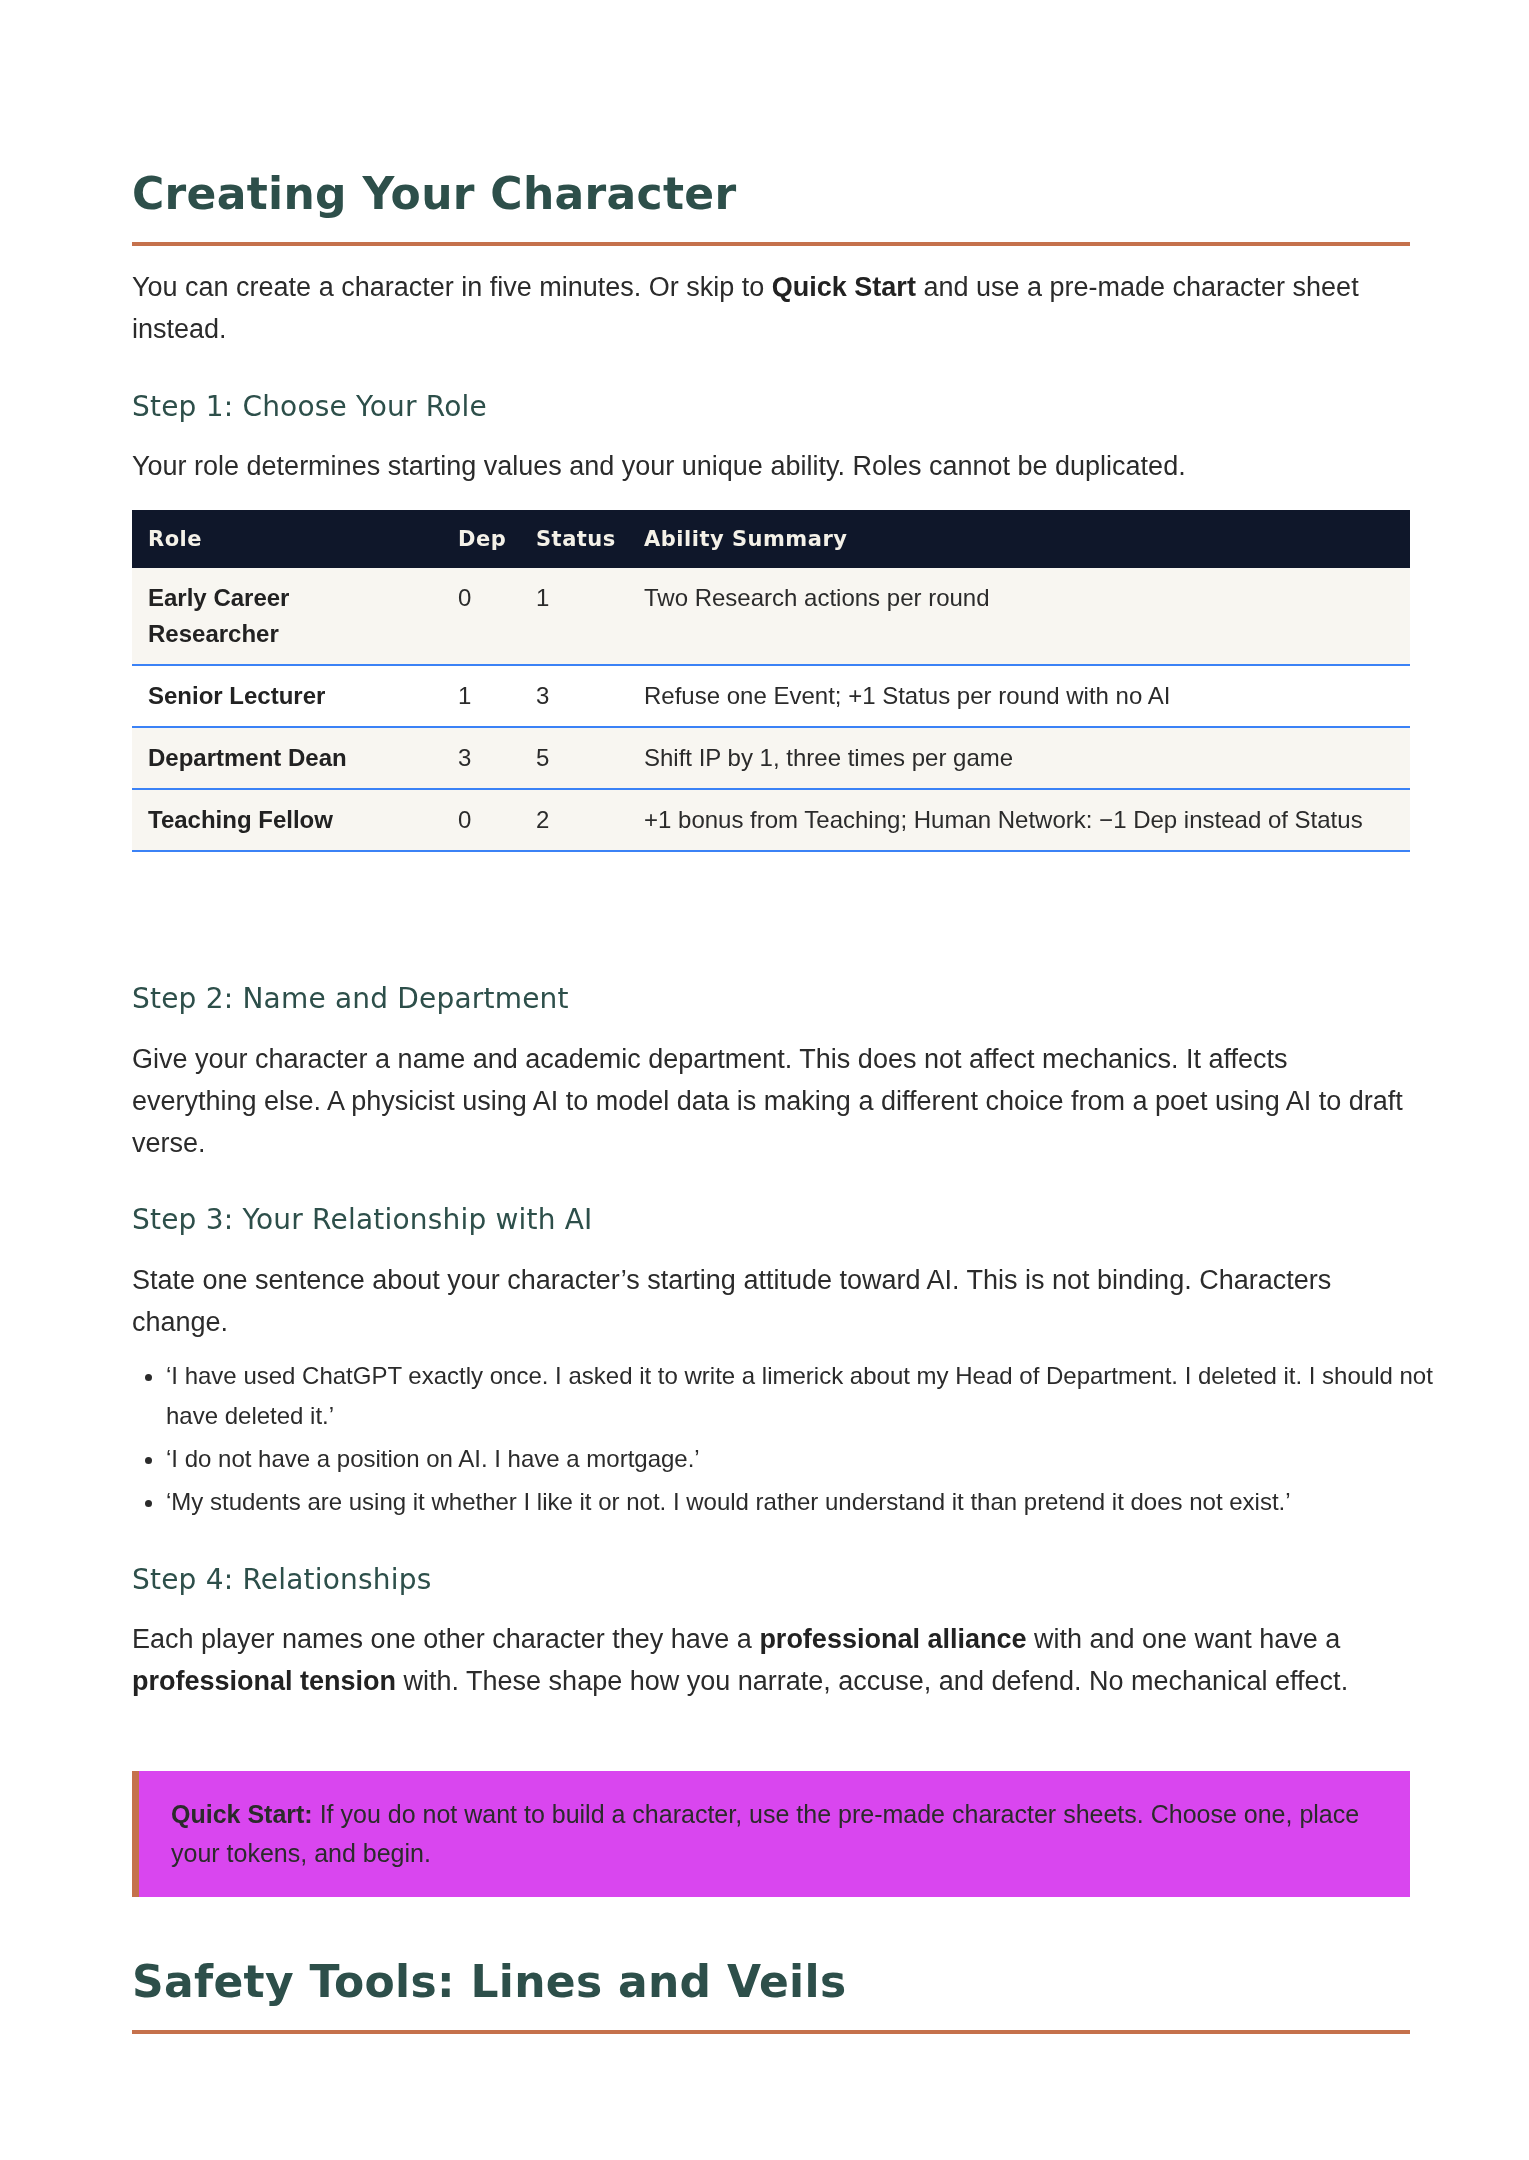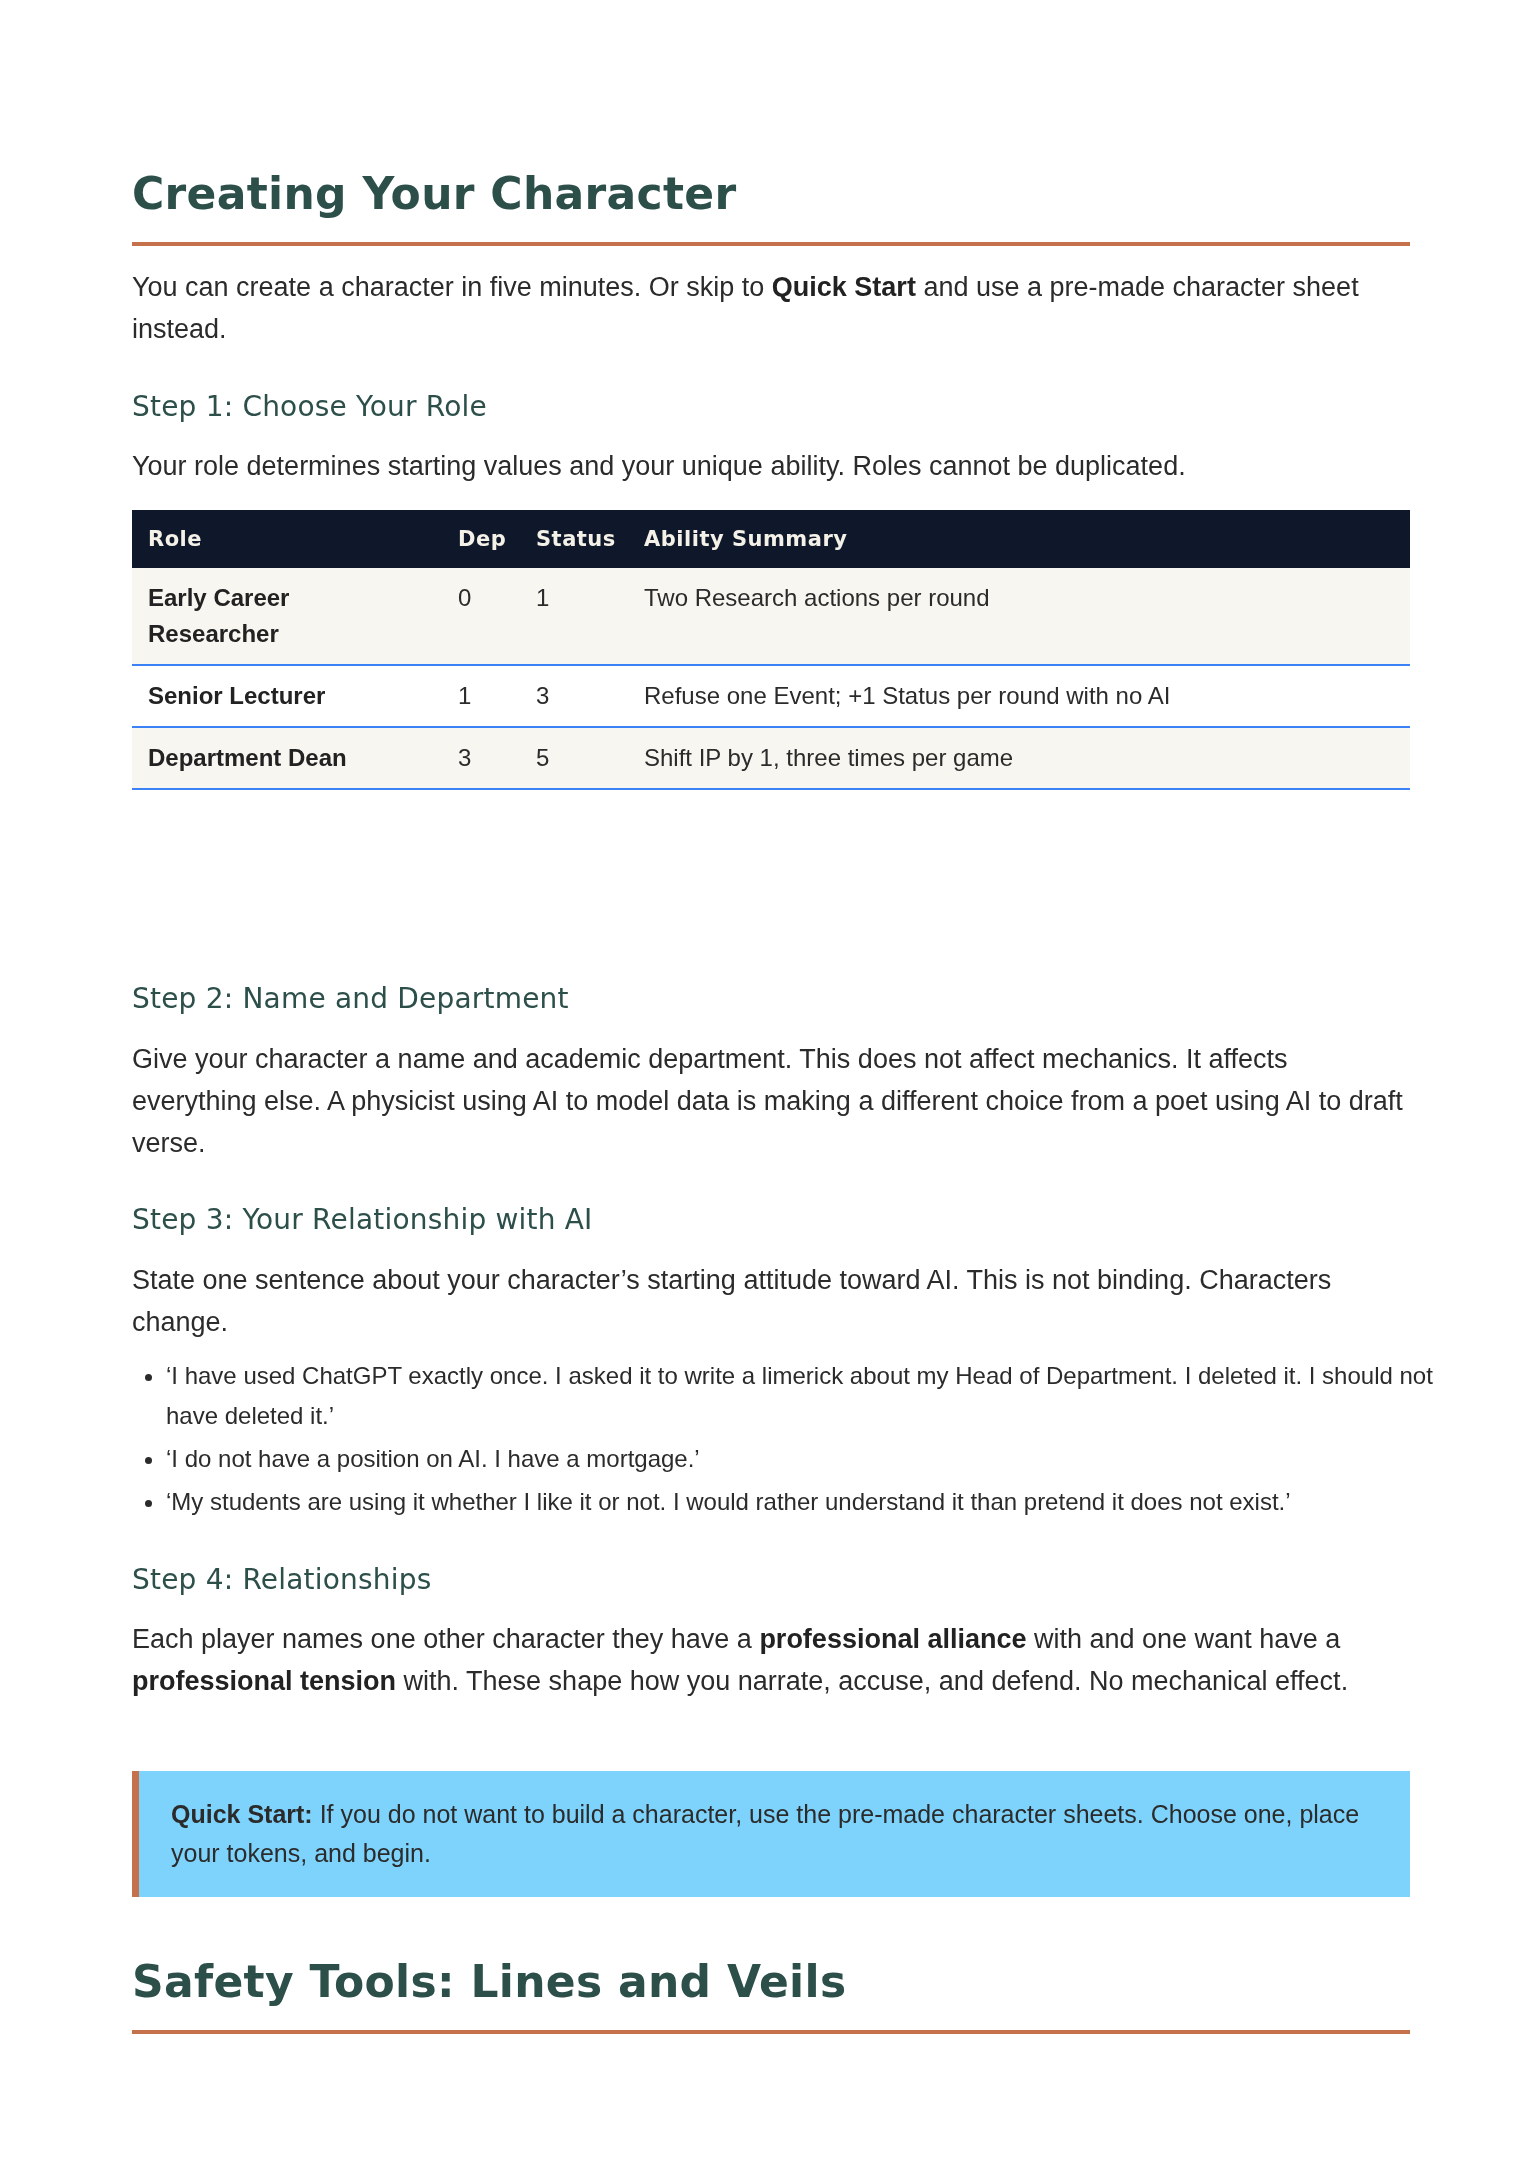--- a/index.html
+++ b/index.html
@@ -17,21 +17,21 @@
   thead tr { background: #0f172a; }
   th { color: #f4f1e8; font-family: "DejaVu Sans", sans-serif; font-weight: bold; font-size: 21px;
        text-align: left; height: 58px; padding: 0 0 0 16px; letter-spacing: 0.5px; }
   td { font-size: 24px; line-height: 36px; padding: 12px 0 12px 16px; vertical-align: top;
        border-bottom: 2px solid #3b82f6; color: #2b2b2b; }
   td.role { font-weight: bold; color: #222; }
   tr.alt td { background: #f8f6f1; }
   tr.plain td { background: #ffffff; }
   ul.quotes { position: absolute; left: 0; width: 1278px; margin: 0; padding: 0 0 0 34px; font-size: 24px; line-height: 40px; }
   ul.quotes li { margin-bottom: 3px; }
-  .callout { position: absolute; left: 0; width: 1278px; background: #7dd3fc; border-left: 7px solid #c5714c;
+  .callout { position: absolute; left: 0; width: 1278px; background: #d946ef; border-left: 7px solid #c5714c;
              box-sizing: border-box; padding: 24px 40px 24px 32px; font-size: 25px; line-height: 39px; }
   .callout b { font-weight: bold; }
 </style>
 </head>
 <body>
 
 <div class="page">
 
   <h1 class="h1" style="top:168px;">Creating Your Character</h1>
   <div class="rule" style="top:242px;"></div>
@@ -68,20 +68,26 @@
         <td>1</td>
         <td>3</td>
         <td>Refuse one Event; +1 Status per round with no AI</td>
       </tr>
       <tr class="alt">
         <td class="role">Department Dean</td>
         <td>3</td>
         <td>5</td>
         <td>Shift IP by 1, three times per game</td>
       </tr>
+      <tr class="alt">
+        <td class="role">Teaching Fellow</td>
+        <td>0</td>
+        <td>2</td>
+        <td style="padding-right:40px;">+1 bonus from Teaching; Human Network: −1 Dep instead of Status</td>
+      </tr>
     </tbody>
   </table>
 
   <h3 class="h3" style="top:982px;">Step 2: Name and Department</h3>
   <p class="p" style="top:1038px;">Give your character a name and academic department. This does not affect mechanics. It affects everything else. A physicist using AI to model data is making a different choice from a poet using AI to draft verse.</p>
 
   <h3 class="h3" style="top:1203px;">Step 3: Your Relationship with AI</h3>
   <p class="p" style="top:1259px;">State one sentence about your character’s starting attitude toward AI. This is not binding. Characters change.</p>
 
   <ul class="quotes" style="top:1356px;">

